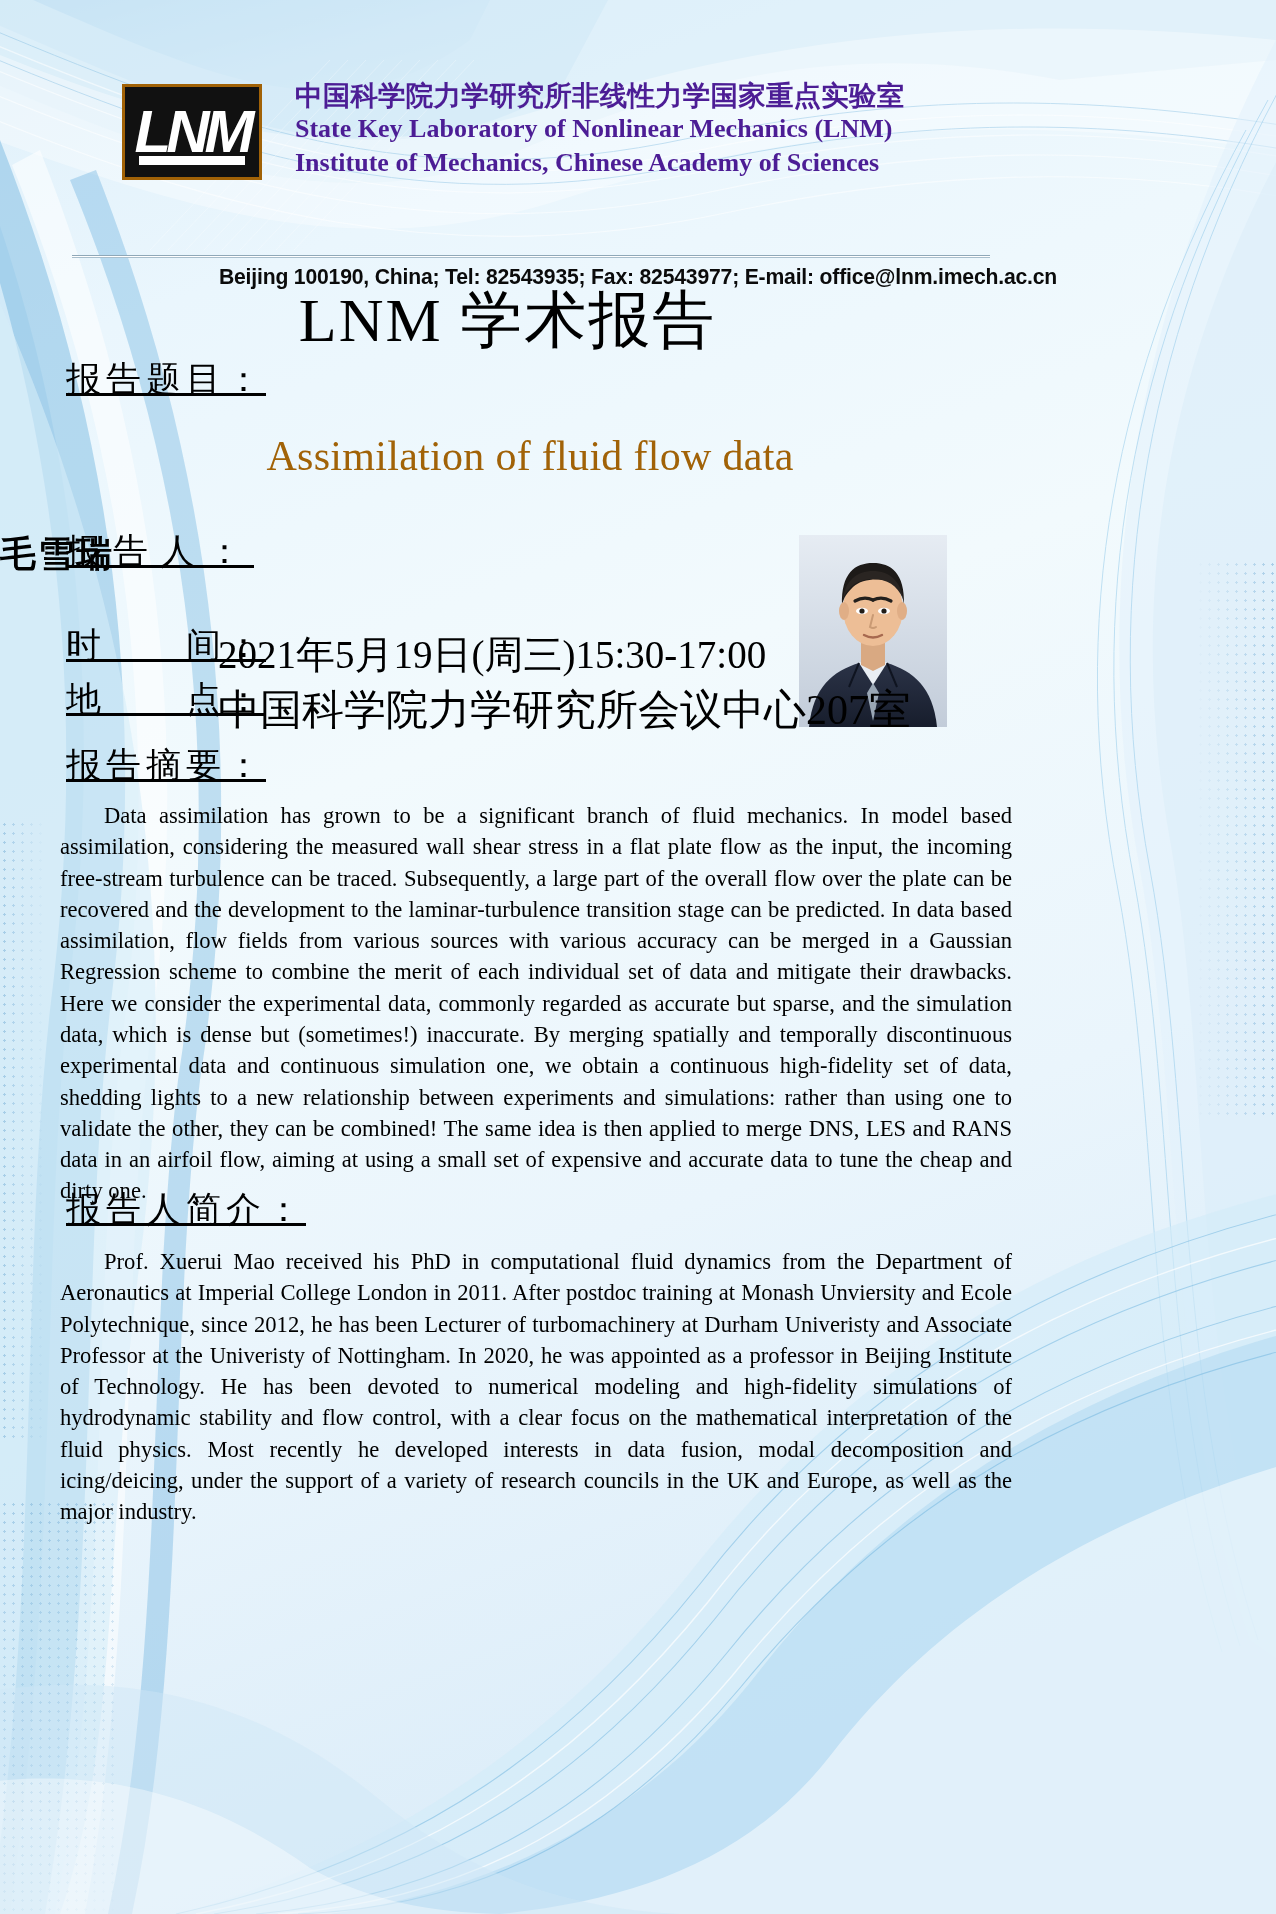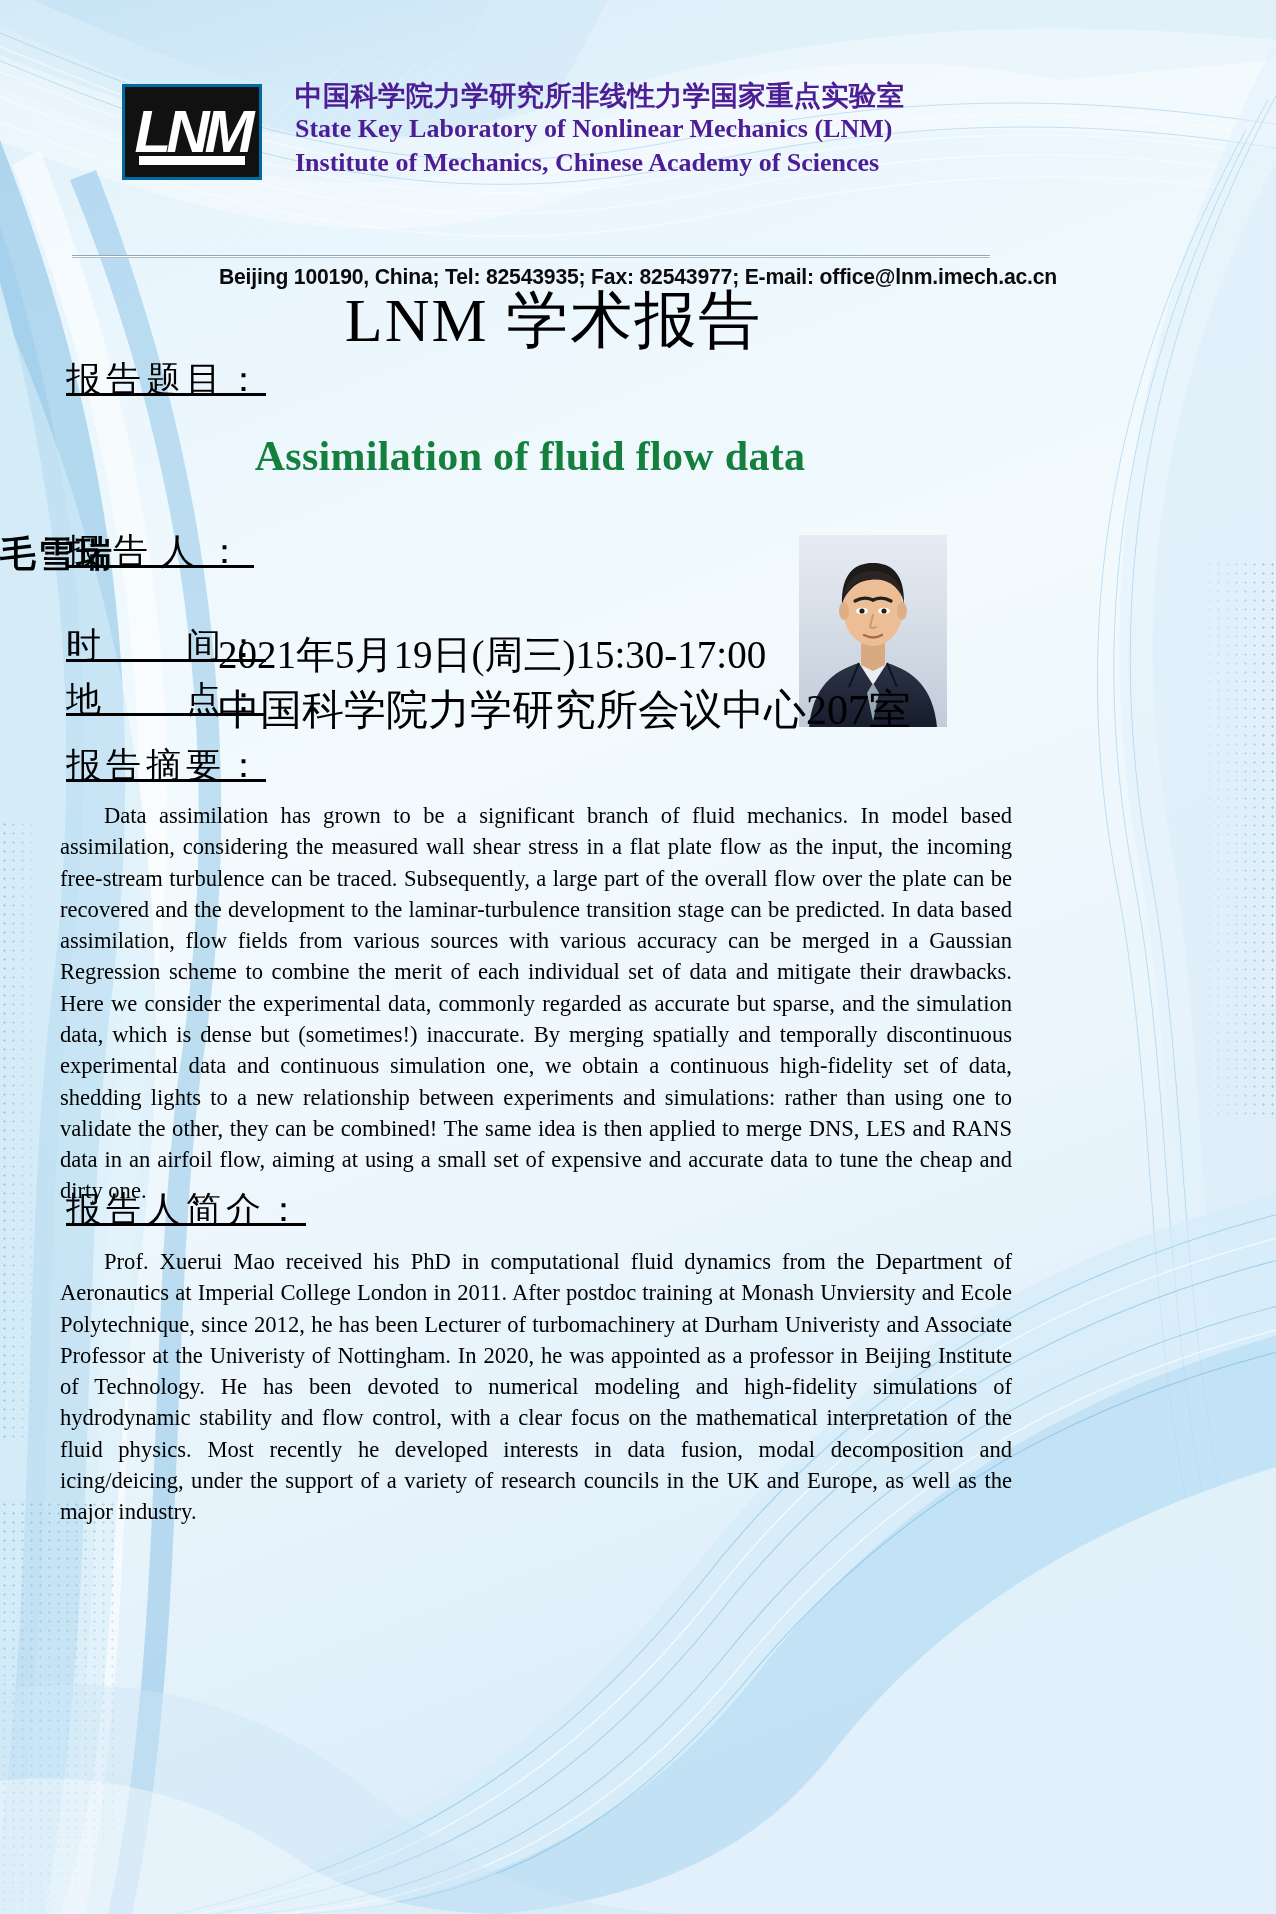--- a/index.html
+++ b/index.html
@@ -20,21 +20,21 @@
     z-index:1;
   }
 
   
   #page{position:absolute;inset:0;z-index:5;}
 
   
   .header{position:absolute;left:0;top:72px;width:1276px;height:140px;}
   .logo{
     position:absolute;left:122px;top:12px;width:134px;height:90px;
-    background:#111;border:3px solid #0369a1;
+    background:#111;border:3px solid #a16207;
     display:flex;align-items:center;justify-content:center;
   }
   .logo .lnm{
     font-family:"Liberation Sans",sans-serif;
     font-weight:700;font-style:italic;font-size:60px;letter-spacing:-5px;
     color:#fff;line-height:1;transform:skewX(-4px);
   }
   .logo .bar{
     position:absolute;left:14px;bottom:12px;width:106px;height:9px;background:#fff;
   }
@@ -56,38 +56,38 @@
   .contact{
     position:absolute;left:0;top:264px;width:1276px;text-align:center;
     font-family:"Liberation Sans",sans-serif;
     font-weight:700;font-size:22.5px;color:#0b0b0b;letter-spacing:-0.2px;
     transform:scaleX(0.94);
   }
 
   .bigtitle{
     position:absolute;left:0;top:278px;width:1015px;text-align:center;
     font-family:"Liberation Serif",serif;font-weight:400;font-size:62px;
-    letter-spacing:2px;color:#000;padding-left:46px;
+    letter-spacing:2px;color:#000;
   }
 
   .label{
     font-family:"Liberation Serif",serif;font-size:35px;color:#000;
     letter-spacing:5px;white-space:nowrap;text-decoration:underline;
   }
   .lbl-topic{position:absolute;left:66px;top:356px;}
   .lbl-speaker{position:absolute;left:66px;top:528px;letter-spacing:12px;}
   .lbl-time{position:absolute;left:66px;top:622px;}
   .lbl-place{position:absolute;left:66px;top:676px;}
   .lbl-abstract{position:absolute;left:66px;top:742px;}
   .lbl-bio{position:absolute;left:66px;top:1186px;}
 
   .talktitle{
     position:absolute;left:0;top:432px;width:1060px;text-align:center;
-    font-family:"Liberation Serif",serif;font-weight:700;font-size:42px;
-    color:#15803d;letter-spacing:0.3px;
+    font-family:"Liberation Serif",serif;font-weight:400;font-size:42px;
+    color:#a16207;letter-spacing:0.3px;
   }
 
   .speaker-name{
     position:absolute;left:0;top:530px;width:1060px;
     font-family:"Liberation Sans",sans-serif;font-weight:700;font-size:36px;
     letter-spacing:2px;color:#000;
   }
   .speaker-affil{
     position:absolute;left:0;top:586px;width:1060px;text-align:center;
     font-family:"Liberation Sans",sans-serif;font-weight:700;font-size:25px;

